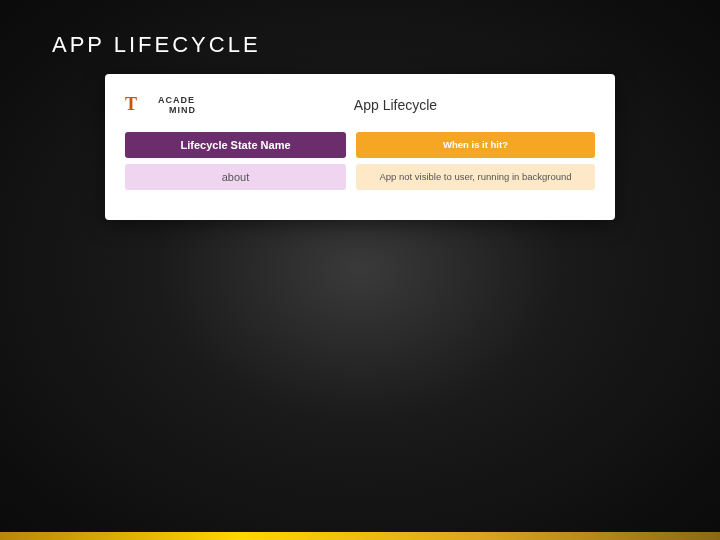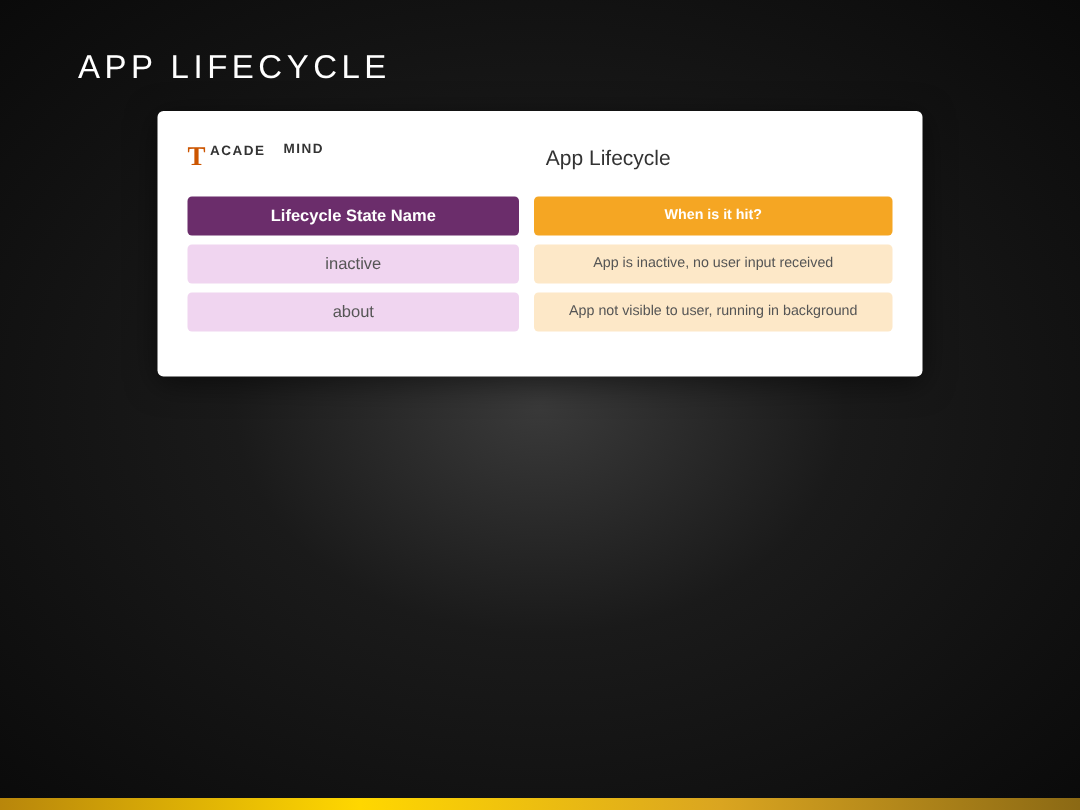--- a/index.html
+++ b/index.html
@@ -78,22 +78,22 @@
       font-size: 9px;
       font-weight: bold;
       color: #333;
       letter-spacing: 1px;
       line-height: 1.2;
       margin-left: 12px;
     }
 
     .logo-sub {
       display: flex;
-      flex-direction: row;
-      margin-left: 2px;
+      flex-direction: column;
+      margin-left: 20px;
     }
 
     .card-title {
       font-size: 14px;
       font-weight: normal;
       color: #333;
       text-align: center;
       flex: 1;
     }
 
@@ -183,24 +183,20 @@
       <span class="card-title">App Lifecycle</span>
     </div>
 
     <div class="table-area">
 
       <div class="table-row">
         <div class="cell-left header-left">Lifecycle State Name</div>
         <div class="cell-right header-right">When is it hit?</div>
       </div>
 
-      <div class="table-row">
-        <div class="cell-left data-left">inactive</div>
-        <div class="cell-right data-right">App is inactive, no user input received</div>
-      </div>
 
       <div class="table-row">
         <div class="cell-left data-left">about</div>
         <div class="cell-right data-right">App not visible to user, running in background</div>
       </div>
 
 
     </div>
 
   </div>

